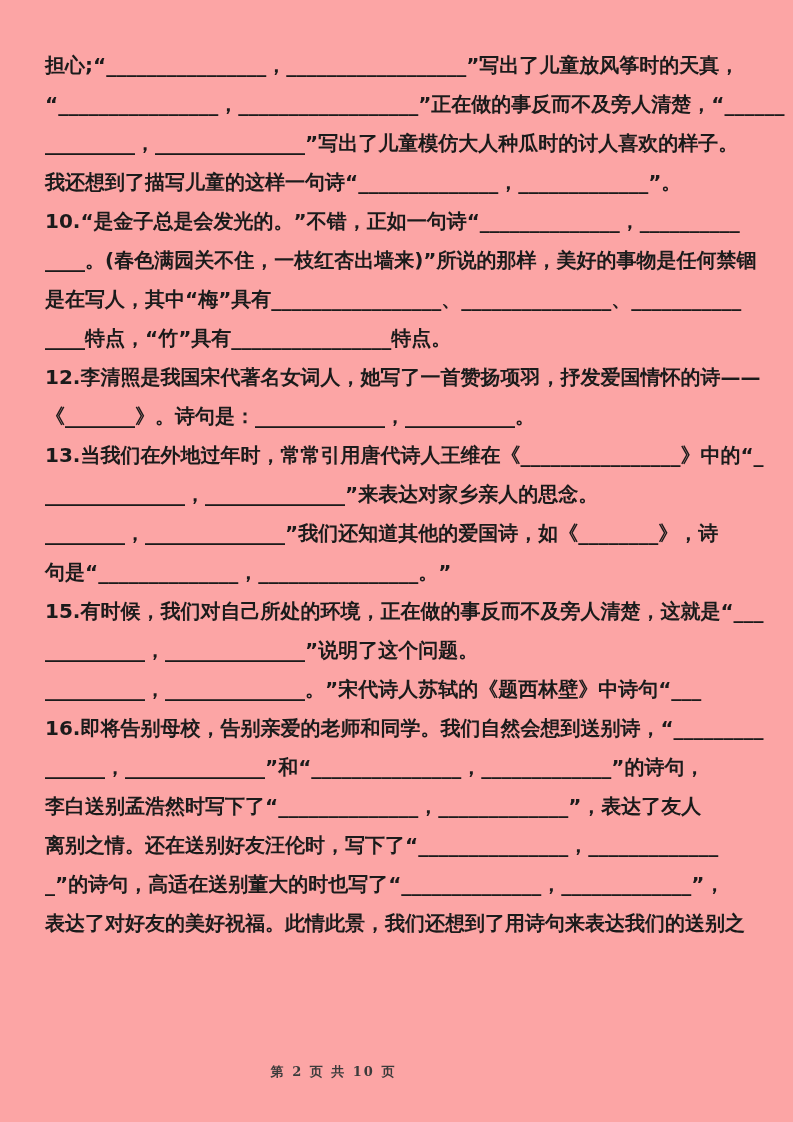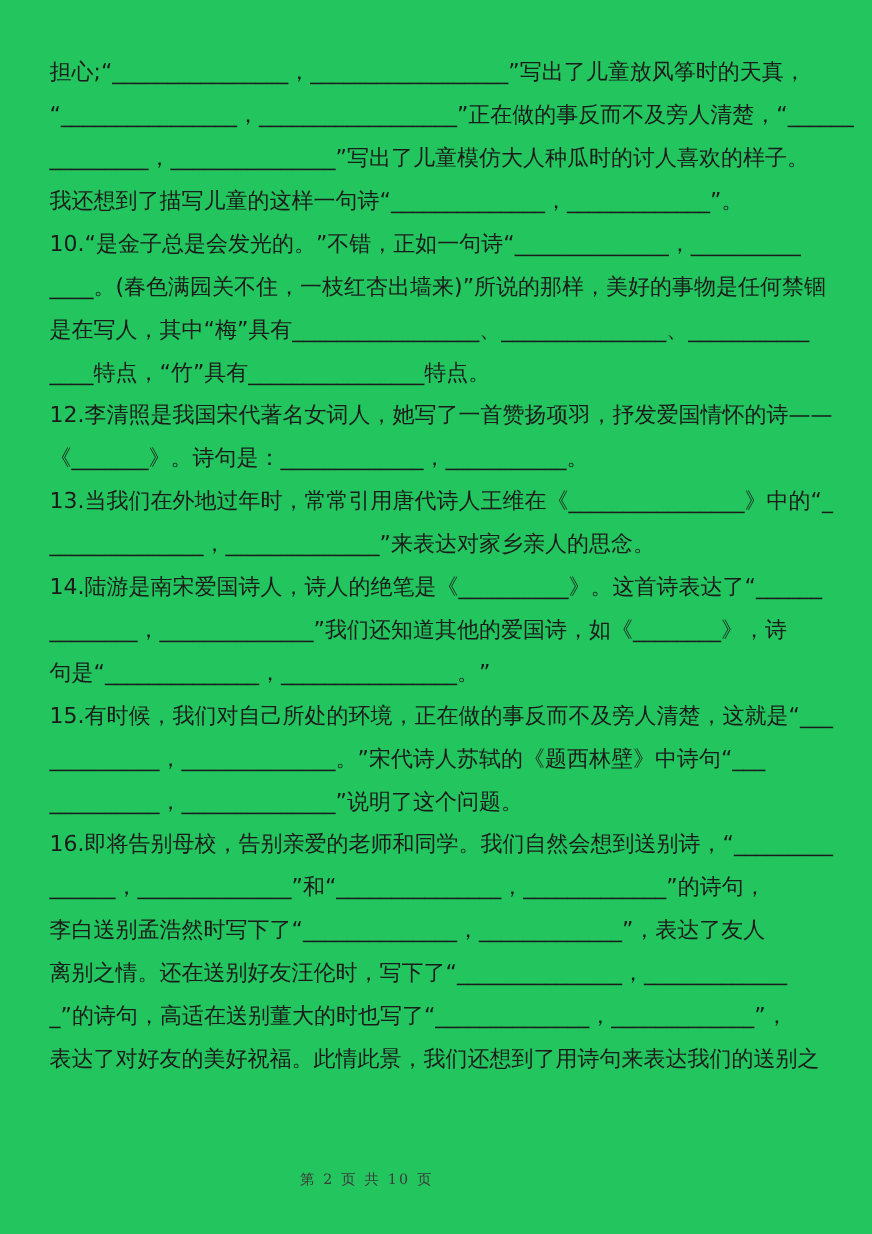--- a/index.html
+++ b/index.html
@@ -12,21 +12,22 @@
     height: 1122px;
     overflow: hidden;
     position: relative;
   }
   .page {
     position: absolute;
     left: 0;
     top: 0;
     width: 793px;
     height: 1122px;
-    background: #22c55e;
+    background: #fca5a5;
+    font-weight: bold;
   }
   .content {
     position: absolute;
     left: 45px;
     top: 46px;
     width: 706px;
   }
   .tline {
     font-family: "DejaVu Sans", "Liberation Sans", sans-serif;
     font-size: 20px;
@@ -57,26 +58,25 @@
     <div class="tline">_________，_______________”写出了儿童模仿大人种瓜时的讨人喜欢的样子。</div>
     <div class="tline">我还想到了描写儿童的这样一句诗“______________，_____________”。</div>
     <div class="tline">10.“是金子总是会发光的。”不错，正如一句诗“______________，__________</div>
     <div class="tline">____。(春色满园关不住，一枝红杏出墙来)”所说的那样，美好的事物是任何禁锢</div>
     <div class="tline">是在写人，其中“梅”具有_________________、_______________、___________</div>
     <div class="tline">____特点，“竹”具有________________特点。</div>
     <div class="tline">12.李清照是我国宋代著名女词人，她写了一首赞扬项羽，抒发爱国情怀的诗——</div>
     <div class="tline">《_______》。诗句是：_____________，___________。</div>
     <div class="tline">13.当我们在外地过年时，常常引用唐代诗人王维在《________________》中的“_</div>
     <div class="tline">______________，______________”来表达对家乡亲人的思念。</div>
-    <div class="tline">14.陆游是南宋爱国诗人，诗人的绝笔是《__________》。这首诗表达了“______</div>
     <div class="tline">________，______________”我们还知道其他的爱国诗，如《________》，诗</div>
     <div class="tline">句是“______________，________________。”</div>
     <div class="tline">15.有时候，我们对自己所处的环境，正在做的事反而不及旁人清楚，这就是“___</div>
+    <div class="tline">__________，______________”说明了这个问题。</div>
     <div class="tline">__________，______________。”宋代诗人苏轼的《题西林壁》中诗句“___</div>
-    <div class="tline">__________，______________”说明了这个问题。</div>
     <div class="tline">16.即将告别母校，告别亲爱的老师和同学。我们自然会想到送别诗，“_________</div>
     <div class="tline">______，______________”和“_______________，_____________”的诗句，</div>
     <div class="tline">李白送别孟浩然时写下了“______________，_____________”，表达了友人</div>
     <div class="tline">离别之情。还在送别好友汪伦时，写下了“_______________，_____________</div>
     <div class="tline">_”的诗句，高适在送别董大的时也写了“______________，_____________”，</div>
     <div class="tline">表达了对好友的美好祝福。此情此景，我们还想到了用诗句来表达我们的送别之</div>
   </div>
   <div class="footer">第 2 页 共 10 页</div>
 </div>
 

